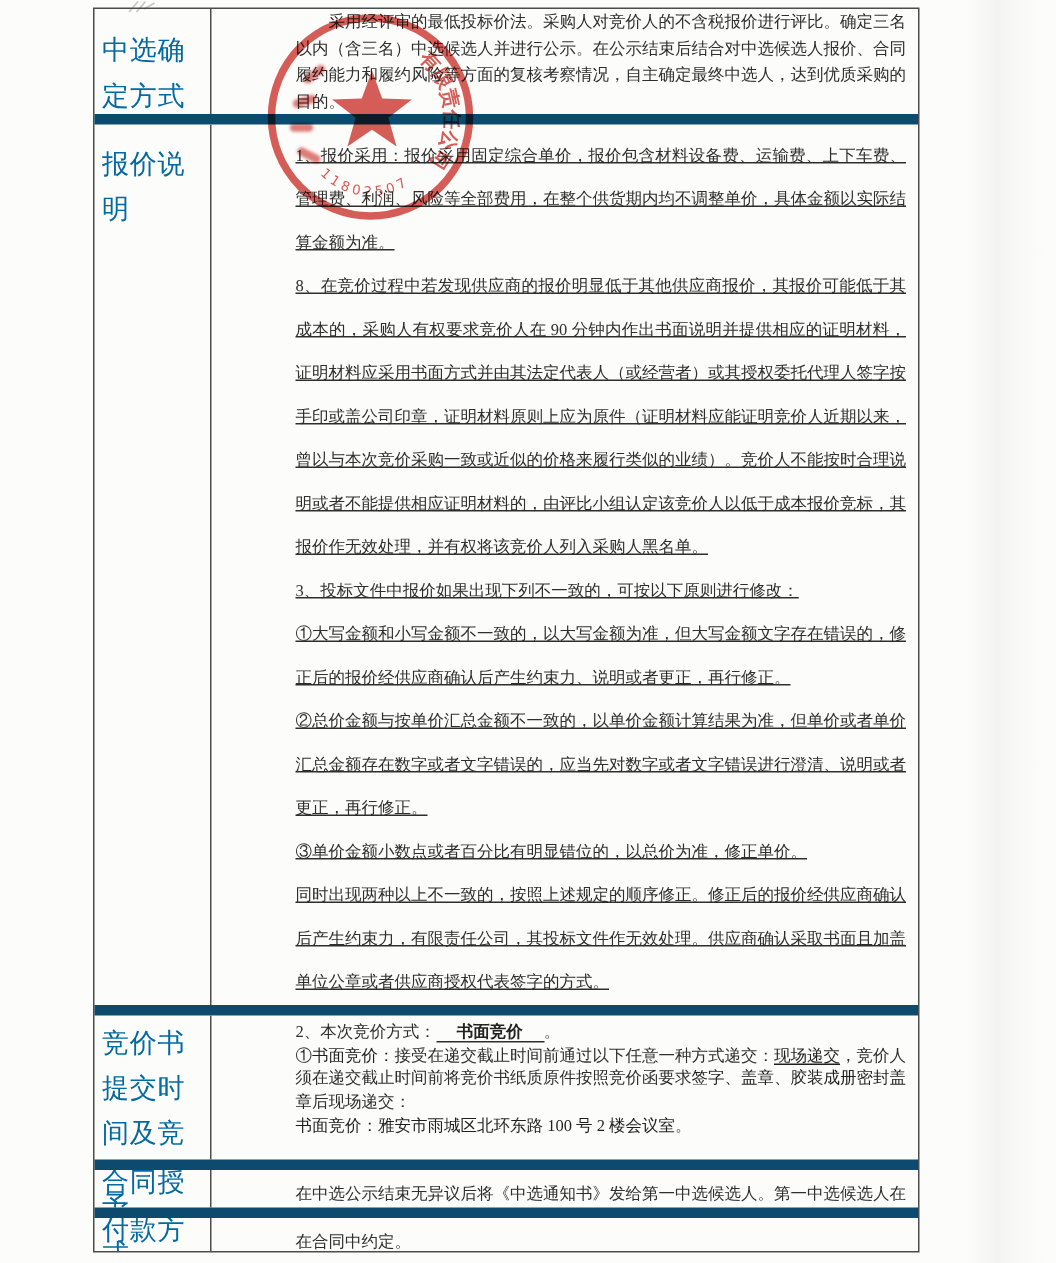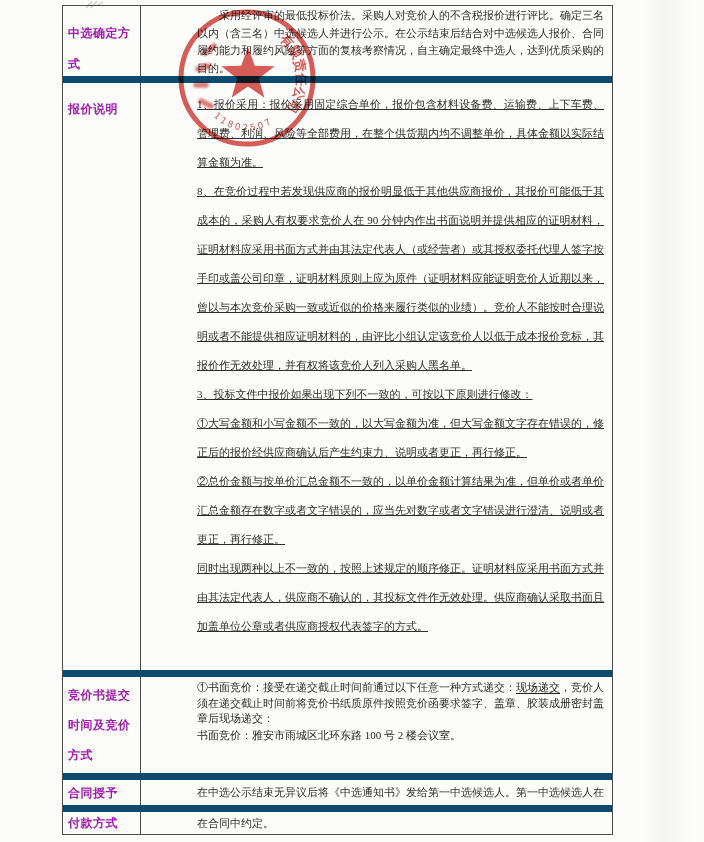--- a/index.html
+++ b/index.html
@@ -27,23 +27,23 @@
   .trow + .trow{border-top:7px solid #0c4a6e;}
   .r1{height:70px;}
   .r2{height:594px;}
   .r3{height:103px;}
   .r4{height:29px;}
   .r5{height:32px;}
   .lcell{
     border-right:1px solid #4c4c4c;
     box-sizing:border-box;
     padding:0 3px 0 5px;
-    font-size:12px;font-weight:700;line-height:30px;
+    font-size:18px;font-weight:400;line-height:30px;
     letter-spacing:.5px;
-    color:#a21caf;
+    color:#0369a1;
   }
   .r1 .lcell{padding-top:12px;line-height:31px;}
   .r2 .lcell{padding-top:11px;}
   .r3 .lcell{padding-top:3px;}
   .r4 .lcell,.r5 .lcell{display:flex;align-items:center;line-height:16px;}
   .ccell{
     box-sizing:border-box;
     padding:0 8px;
     font-size:11px;
     text-align:justify;
@@ -93,27 +93,29 @@
   </div>
 
   <div class="trow r2">
     <div class="lcell">报价说明</div>
     <div class="ccell">
       <p>1、报价采用：报价采用固定综合单价，报价包含材料设备费、运输费、上下车费、管理费、利润、风险等全部费用，在整个供货期内均不调整单价，具体金额以实际结算金额为准。</p>
       <p>8、在竞价过程中若发现供应商的报价明显低于其他供应商报价，其报价可能低于其成本的，采购人有权要求竞价人在 90 分钟内作出书面说明并提供相应的证明材料，证明材料应采用书面方式并由其法定代表人（或经营者）或其授权委托代理人签字按手印或盖公司印章，证明材料原则上应为原件（证明材料应能证明竞价人近期以来，曾以与本次竞价采购一致或近似的价格来履行类似的业绩）。竞价人不能按时合理说明或者不能提供相应证明材料的，由评比小组认定该竞价人以低于成本报价竞标，其报价作无效处理，并有权将该竞价人列入采购人黑名单。</p>
       <p>3、投标文件中报价如果出现下列不一致的，可按以下原则进行修改：</p>
       <p>①大写金额和小写金额不一致的，以大写金额为准，但大写金额文字存在错误的，修正后的报价经供应商确认后产生约束力、说明或者更正，再行修正。</p>
       <p>②总价金额与按单价汇总金额不一致的，以单价金额计算结果为准，但单价或者单价汇总金额存在数字或者文字错误的，应当先对数字或者文字错误进行澄清、说明或者更正，再行修正。</p>
-      <p>同时出现两种以上不一致的，按照上述规定的顺序修正。证明材料应采用书面方式并由其法定代表人，供应商不确认的，其投标文件作无效处理。供应商确认采取书面且加盖单位公章或者供应商授权代表签字的方式。</p>
+      <p>③单价金额小数点或者百分比有明显错位的，以总价为准，修正单价。</p>
+      <p>同时出现两种以上不一致的，按照上述规定的顺序修正。修正后的报价经供应商确认后产生约束力，有限责任公司，其投标文件作无效处理。供应商确认采取书面且加盖单位公章或者供应商授权代表签字的方式。</p>
     </div>
   </div>
 
   <div class="trow r3">
     <div class="lcell">竞价书提交时间及竞价方式</div>
     <div class="ccell">
+      <div class="line"><span>2、本次竞价方式：</span><span class="blank-uline">书面竞价</span><span>。</span></div>
       <p class="p3"><span>①</span><span class="bold">书面竞价：</span><span>接受在递交截止时间前通过以下任意一种方式递交：</span><span class="bold uline">现场递交</span><span>，竞价人须在递交截止时间前将竞价书纸质原件按照竞价函要求</span><span class="bold">签字、盖章、胶装成册密封盖章</span><span>后现场递交：</span></p>
       <div class="line addr bold"><span>书面竞价：</span><span>雅安市雨城区北环东路 100 号 2 楼会议室。</span></div>
     </div>
   </div>
 
   <div class="trow r5">
     <div class="lcell">合同授予</div>
     <div class="ccell">在中选公示结束无异议后将《中选通知书》发给第一中选候选人。第一中选候选人在</div>
   </div>
 

